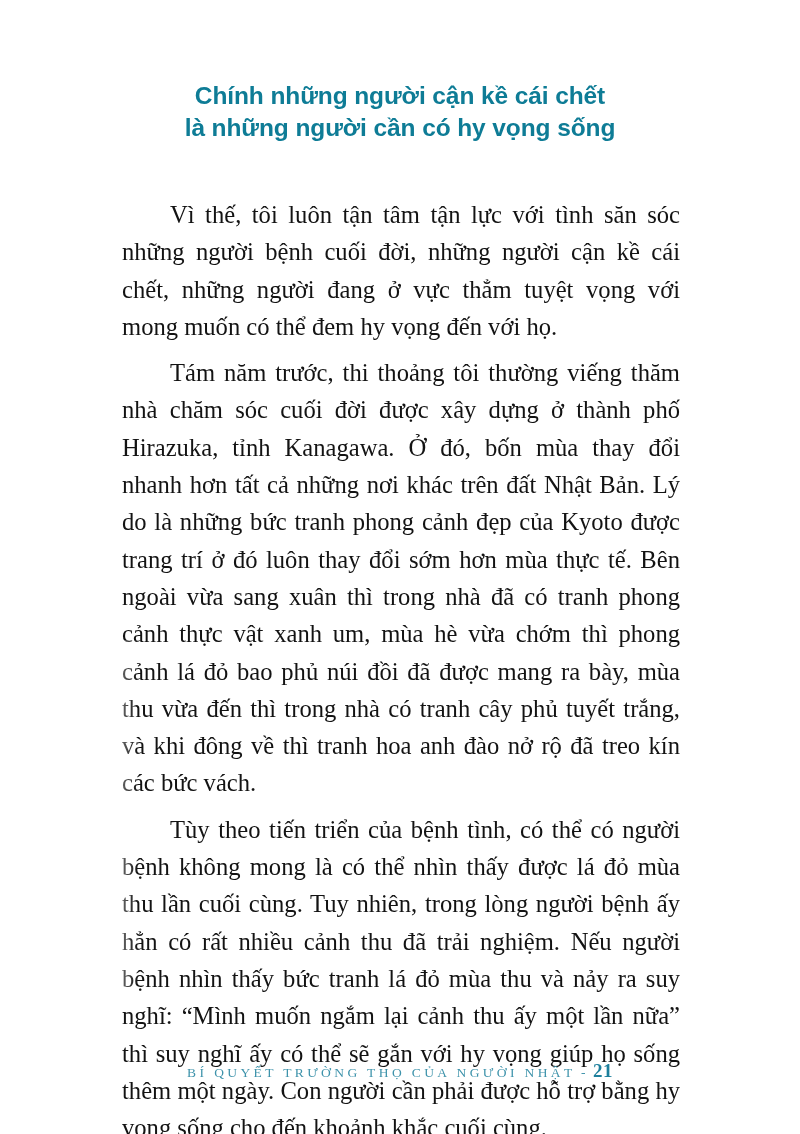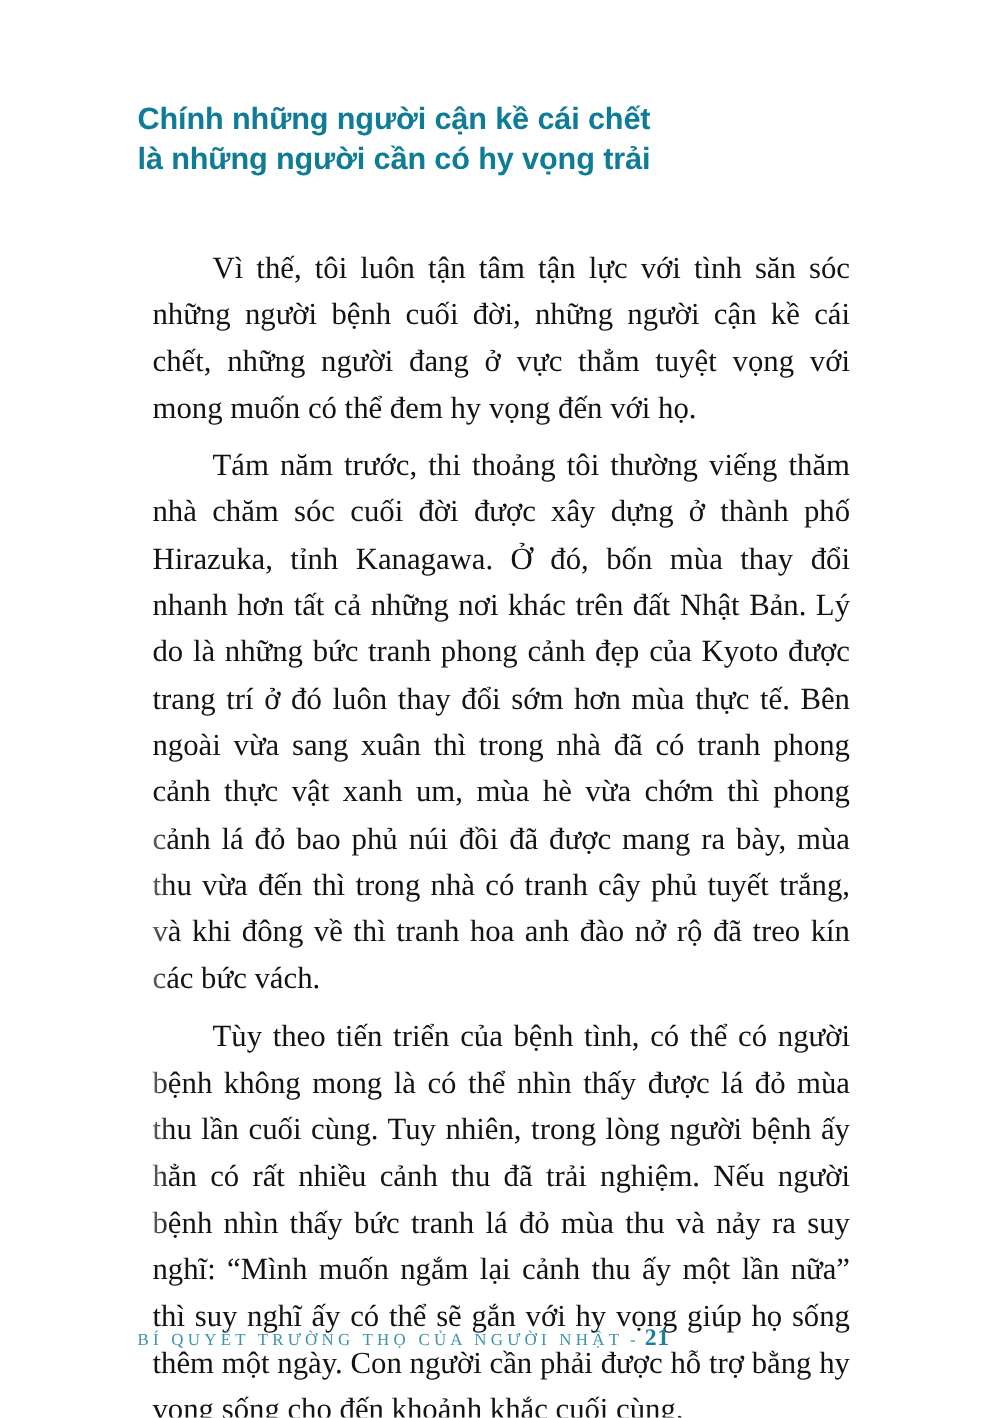--- a/index.html
+++ b/index.html
@@ -21,21 +21,21 @@
     inset: 0;
     background: #ffffff;
   }
 
   
   .chapter-heading {
     position: absolute;
     left: 110px;
     top: 80px;
     width: 580px;
-    text-align: left;
+    text-align: center;
     font-family: "Liberation Sans", "DejaVu Sans", sans-serif;
     font-weight: bold;
     font-size: 24.5px;
     line-height: 32px;
     letter-spacing: -0.1px;
     color: #0e7c96;
   }
   .chapter-heading .hl {
     display: block;
     white-space: nowrap;
@@ -71,21 +71,21 @@
     background: linear-gradient(to right, rgba(255,255,255,0.55), rgba(255,255,255,0));
     pointer-events: none;
   }
 
   
   .footer {
     position: absolute;
     left: 110px;
     top: 1060px;
     width: 580px;
-    text-align: left;
+    text-align: center;
     font-family: "Liberation Serif", "DejaVu Serif", serif;
     font-size: 13.5px;
     letter-spacing: 3.4px;
     color: #3e93ab;
     white-space: nowrap;
   }
   .footer .book-title {
     font-variant: small-caps;
     text-transform: uppercase;
   }
@@ -99,21 +99,21 @@
     color: #1d7f9c;
   }
 </style>
 </head>
 <body>
 
 <div class="page">
 
   <div class="chapter-heading">
     <span class="hl">Chính những người cận kề cái chết</span>
-    <span class="hl">là những người cần có hy vọng trải</span>
+    <span class="hl">là những người cần có hy vọng sống</span>
   </div>
 
   <div class="textblock">
     <p class="para">Vì thế, tôi luôn tận tâm tận lực với tình săn sóc những người bệnh cuối đời, những người cận kề cái chết, những người đang ở vực thẳm tuyệt vọng với mong muốn có thể đem hy vọng đến với họ.</p>
     <p class="para">Tám năm trước, thi thoảng tôi thường viếng thăm nhà chăm sóc cuối đời được xây dựng ở thành phố Hirazuka, tỉnh Kanagawa. Ở đó, bốn mùa thay đổi nhanh hơn tất cả những nơi khác trên đất Nhật Bản. Lý do là những bức tranh phong cảnh đẹp của Kyoto được trang trí ở đó luôn thay đổi sớm hơn mùa thực tế. Bên ngoài vừa sang xuân thì trong nhà đã có tranh phong cảnh thực vật xanh um, mùa hè vừa chớm thì phong cảnh lá đỏ bao phủ núi đồi đã được mang ra bày, mùa thu vừa đến thì trong nhà có tranh cây phủ tuyết trắng, và khi đông về thì tranh hoa anh đào nở rộ đã treo kín các bức vách.</p>
     <p class="para">Tùy theo tiến triển của bệnh tình, có thể có người bệnh không mong là có thể nhìn thấy được lá đỏ mùa thu lần cuối cùng. Tuy nhiên, trong lòng người bệnh ấy hẳn có rất nhiều cảnh thu đã trải nghiệm. Nếu người bệnh nhìn thấy bức tranh lá đỏ mùa thu và nảy ra suy nghĩ: “Mình muốn ngắm lại cảnh thu ấy một lần nữa” thì suy nghĩ ấy có thể sẽ gắn với hy vọng giúp họ sống thêm một ngày. Con người cần phải được hỗ trợ bằng hy vọng sống cho đến khoảnh khắc cuối cùng.</p>
   </div>
 
   <div class="gutter-fade"></div>
 

